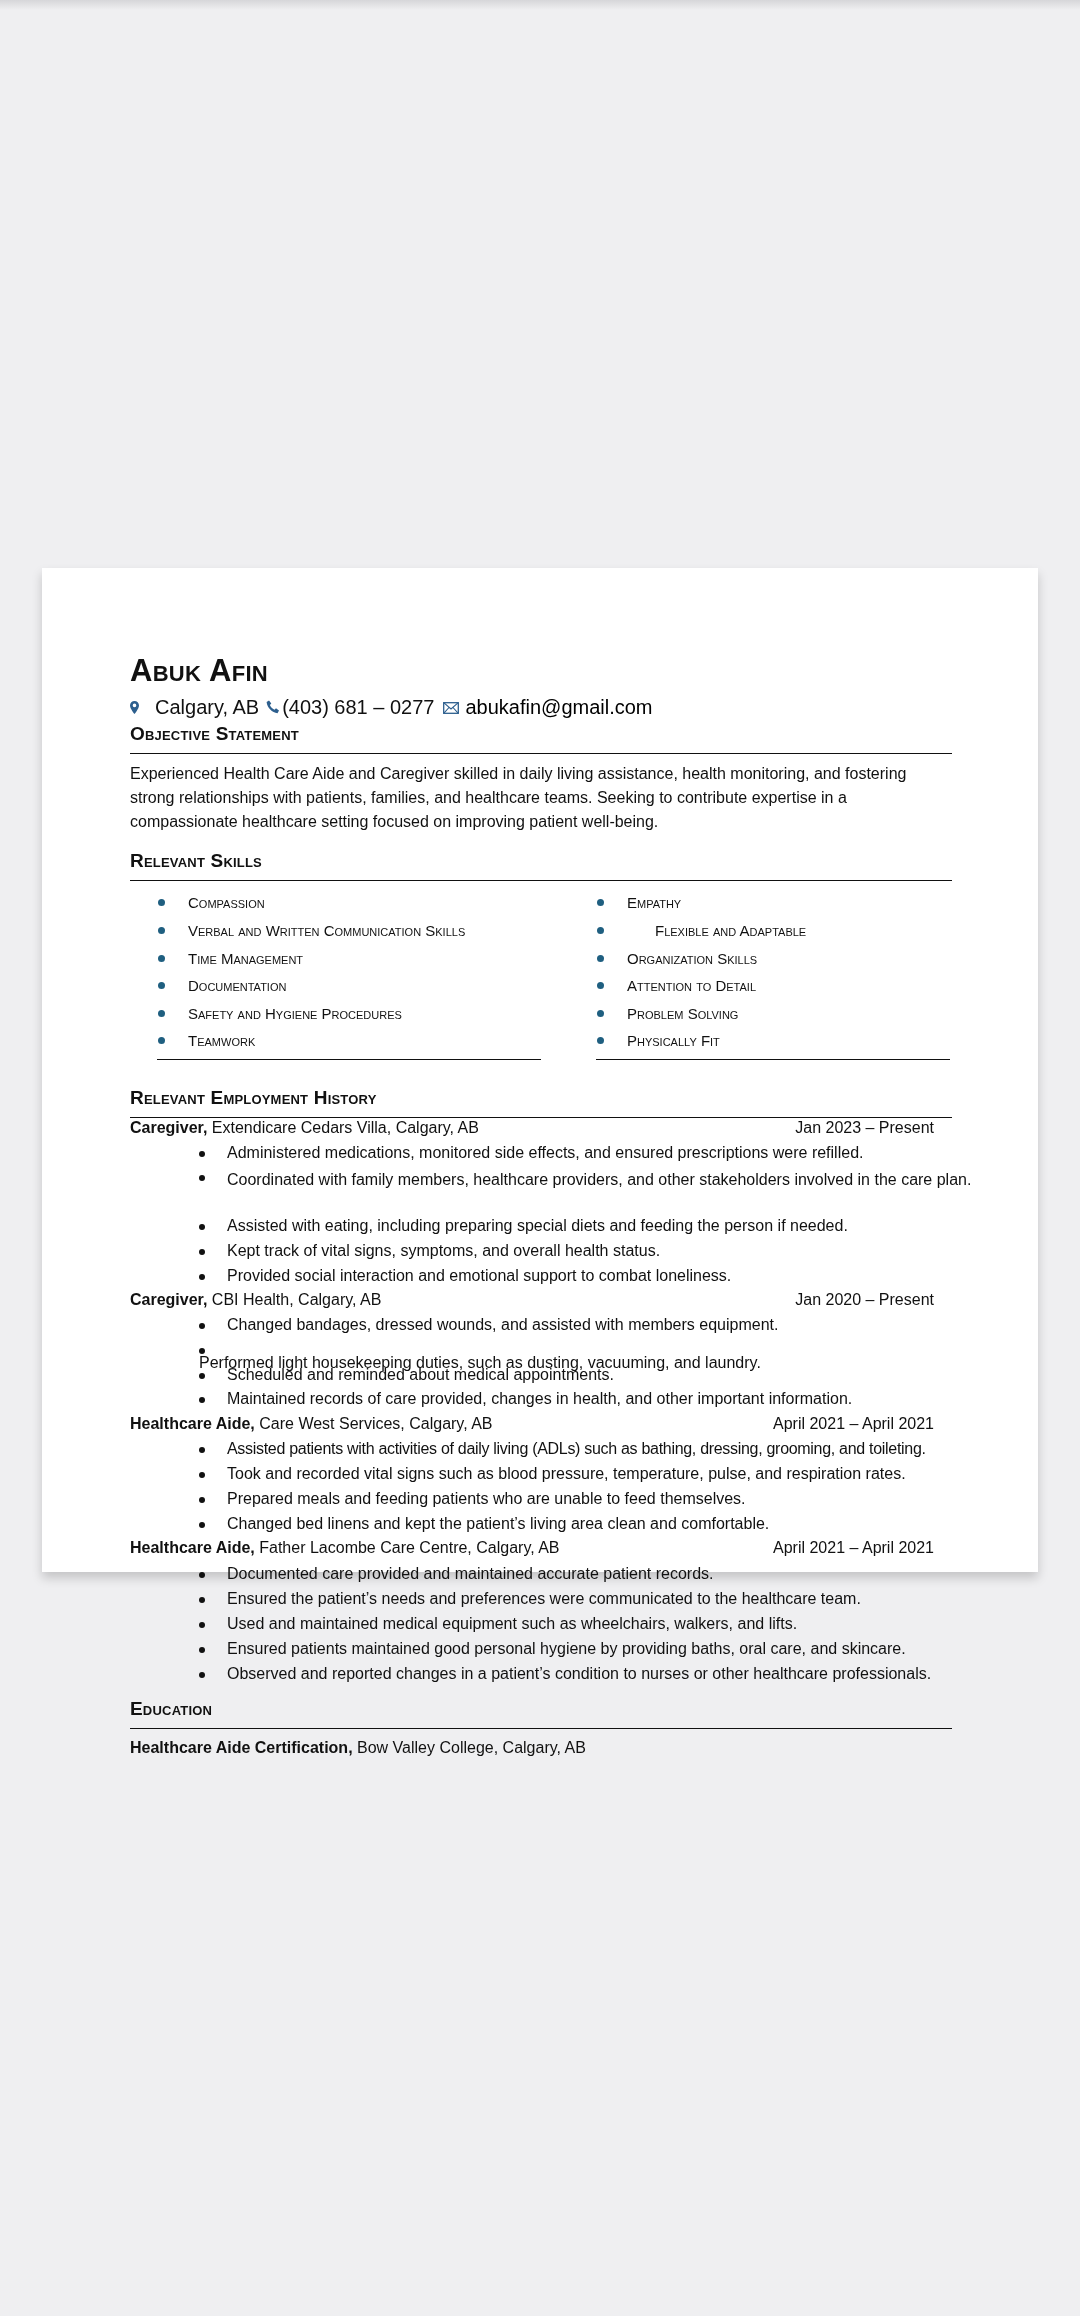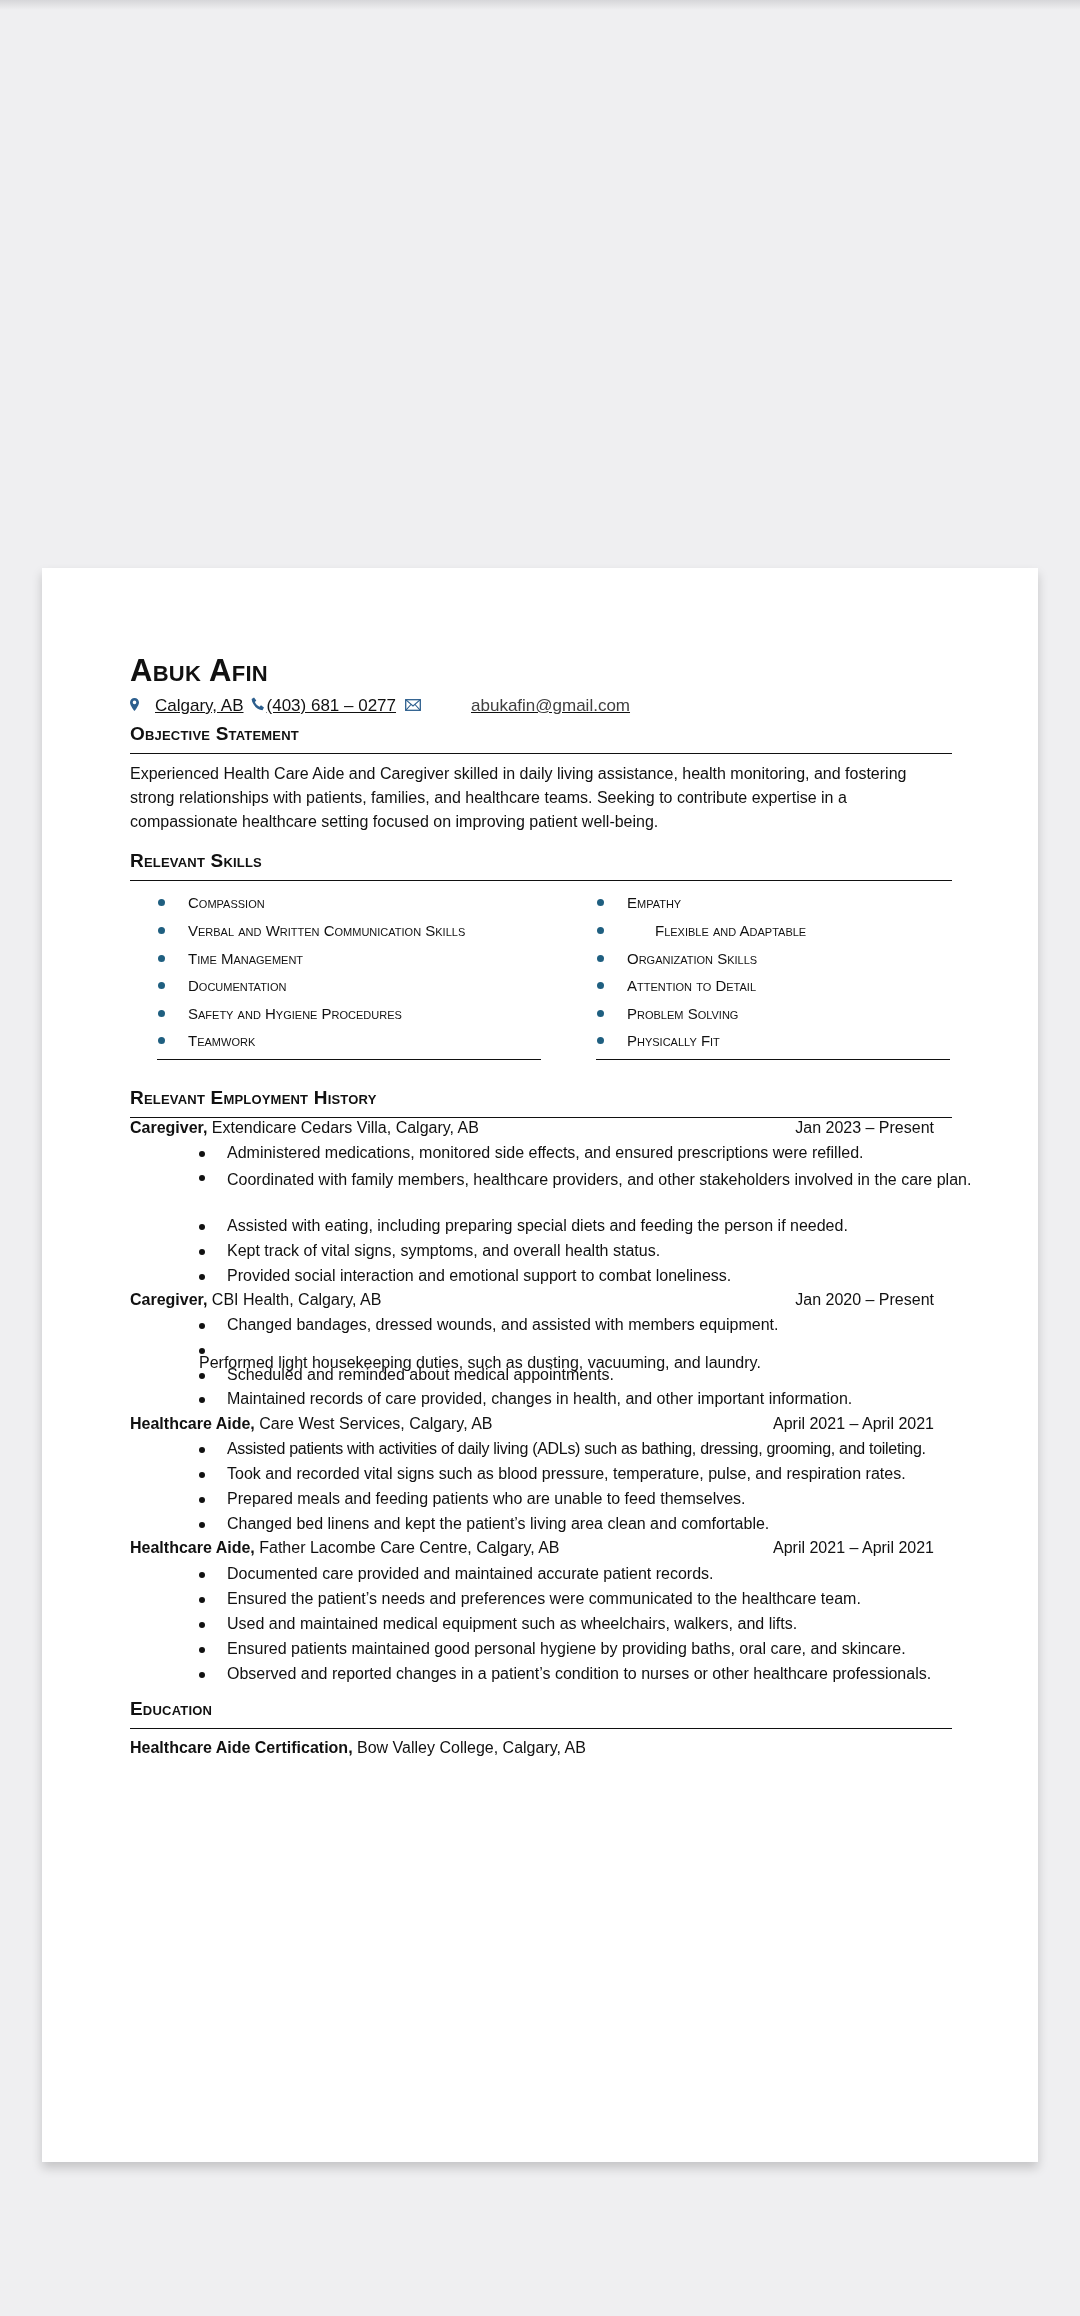--- a/index.html
+++ b/index.html
@@ -2,25 +2,25 @@
 <html><head>
 <meta charset="utf-8">
 <style>
   html, body { margin:0; padding:0; }
   body {
     width:1080px; height:2316px; background:#efeff1; position:relative; overflow:hidden;
     font-family:"Liberation Sans", sans-serif; color:#111;
   }
   .topshade { position:absolute; left:0; top:0; width:1080px; height:10px;
     background:linear-gradient(#d6d6d9, #efeff1); }
-  .page { position:absolute; left:42px; top:568px; width:996px; height:1594px; background:#fff;
+  .page { position:absolute; left:42px; top:568px; width:996px; height:1004px; background:#fff;
     box-shadow:0 6px 10px rgba(0,0,0,0.18); }
   .abs { position:absolute; white-space:nowrap; }
   .name { left:88px; top:85px; font-size:31px; font-weight:bold; letter-spacing:0.3px; font-variant:small-caps; }
-  .contact { left:88px; top:128px; font-size:17px; display:flex; align-items:center;text-decoration:underline; }
+  .contact { left:88px; top:128px; font-size:20px; display:flex; align-items:center; }
   .contact .ic { color:#2d5f8e; display:inline-block; }
   .h2 { left:88px; font-size:19px; font-weight:bold; font-variant:small-caps; letter-spacing:0.2px; }
   .rule { position:absolute; left:88px; width:822px; height:0; border-top:1.6px solid #111; }
   .para { position:absolute; left:88px; top:184px; width:822px; font-size:16px; line-height:24px; white-space:normal; }
   .skill { font-size:15px; font-variant:small-caps; display:flex; align-items:center; }
   .skill .dot { width:7px; height:7px; border-radius:50%; background:#1f5f80; display:inline-block; margin-right:23px; }
   .job { left:88px; width:804px; font-size:16px; display:flex; justify-content:space-between; }
   .job b { font-weight:bold; }
   .bul { left:157px; font-size:16px; display:flex; align-items:flex-start; }
   .bul .bd { width:6px; height:6px; border-radius:50%; background:#111; display:inline-block; margin-right:22px; margin-top:7px; flex:none; }
@@ -47,21 +47,21 @@
           <path d="M3 0.5l2.3 2.9-1.4 1.6c.8 2 2.4 3.7 4.6 4.7l1.5-1.4 3 2.3-1.5 2.6C6 12.6 1.3 8 0.6 2.1z" fill="#2d5f8e"></path>
         </svg>
     </span>
     <a style="color:#111;text-decoration:none;">(403) 681 – 0277</a>
     <span class="ic" style="margin:0 6px 0 9px;">
       <svg width="16" height="12" viewBox="0 0 16 12">
           <rect x="0.7" y="0.7" width="14.6" height="10.6" fill="none" stroke="#2d5f8e" stroke-width="1.3"></rect>
           <path d="M0.7 0.7L8 7 15.3 0.7M0.7 11.3L6 5.5M15.3 11.3L10 5.5" fill="none" stroke="#2d5f8e" stroke-width="1.1"></path>
         </svg>
     </span>
-    <a style="color:#404040;text-decoration:none;margin-left:44px;">abukafin@gmail.com</a>
+    <a style="color:#000000;text-decoration:none;">abukafin@gmail.com</a>
   </div>
 
   <div class="abs h2" style="top:155px;">Objective Statement</div>
   <div class="rule" style="top:185px;"></div>
   <div class="para" style="top:194px;">Experienced Health Care Aide and Caregiver skilled in daily living assistance, health monitoring, and fostering strong relationships with patients, families, and healthcare teams. Seeking to contribute expertise in a compassionate healthcare setting focused on improving patient well-being.</div>
 
   <div class="abs h2" style="top:282px;">Relevant Skills</div>
   <div class="rule" style="top:312px;"></div>
 
   <div>

